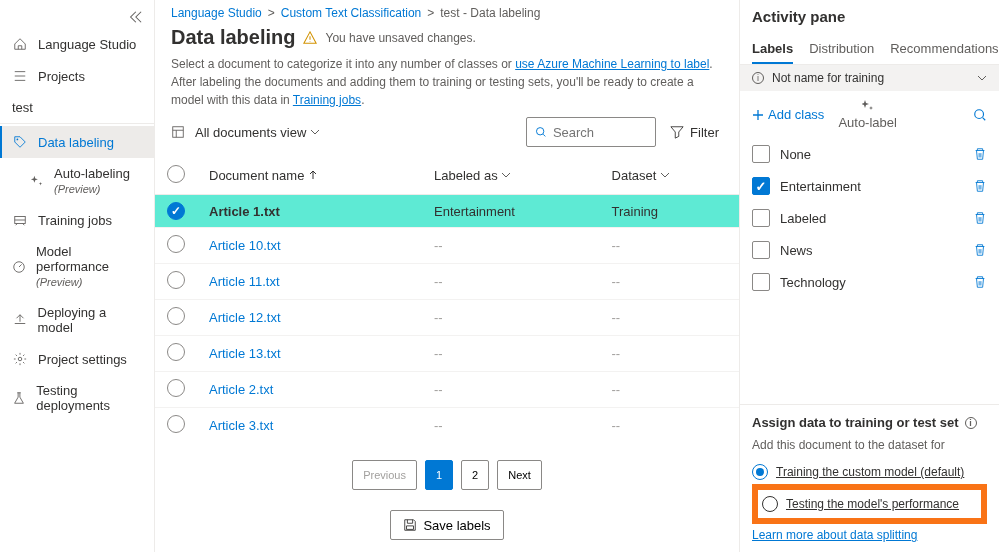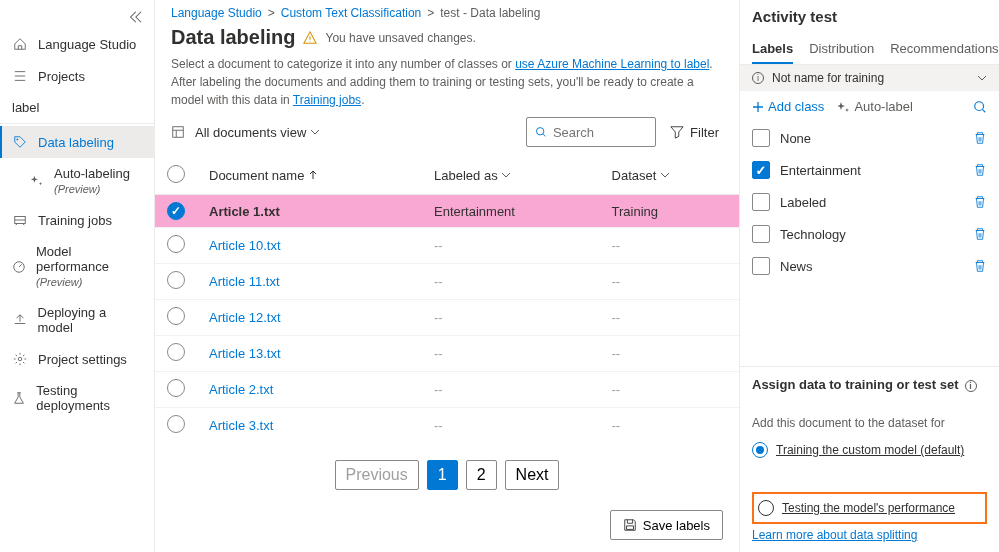--- a/index.html
+++ b/index.html
@@ -36,67 +36,67 @@
 .search-box { display: flex; align-items: center; border: 1px solid #8a8886; border-radius: 2px; height: 30px; padding: 0 8px; width: 130px; gap: 6px; }
 .search-box input { border: none; outline: none; font-size: 13px; width: 100%; }
 .filter-btn { display: flex; align-items: center; gap: 6px; cursor: pointer; font-size: 13px; padding: 0 4px; }
 
 
 .table-wrap { flex: 1; overflow: auto; }
 table { width: 100%; border-collapse: collapse; }
 th { text-align: left; font-weight: 400; font-size: 13px; color: #323130; padding: 8px 12px; border-bottom: 1px solid #edebe9; }
 th.sort { cursor: pointer; }
 td { padding: 7px 12px; border-bottom: 1px solid #f3f2f1; font-size: 13px; }
-tr.selected { background: #f9a8d4; }
+tr.selected { background: #5eead4; }
 tr.selected td:first-child .radio { background: #0078d4; border-color: #0078d4; }
 .radio { width: 18px; height: 18px; border-radius: 50%; border: 1px solid #8a8886; display: inline-flex; align-items: center; justify-content: center; cursor: pointer; }
 .radio.checked::after { content: "✓"; color: #fff; font-size: 12px; font-weight: bold; }
 .doclink { color: #0078d4; cursor: pointer; }
 tr.selected .doclink { font-weight: 600; color: #323130; }
 .dash { color: #a19f9d; }
 
 
 .pager { display: flex; align-items: center; justify-content: center; gap: 8px; padding: 20px 0; }
-.pager button { border: 1px solid #8a8886; background: #fff; height: 30px; padding: 0 10px; font-size: 16px; cursor: pointer; border-radius: 2px; }
+.pager button { border: 1px solid #8a8886; background: #fff; height: 30px; padding: 0 10px; font-size: 11px; cursor: pointer; border-radius: 2px; }
 .pager button.disabled { color: #a19f9d; cursor: default; }
 .pager button.active { background: #0078d4; border-color: #0078d4; color: #fff; }
 
 
-.save-row { display: flex; justify-content: flex-end; padding: 0 16px 12px; }
+.save-row { display: flex; justify-content: center; padding: 0 16px 12px; }
 .save-btn { border: 1px solid #8a8886; background: #fff; height: 30px; padding: 0 12px; font-size: 13px; cursor: pointer; border-radius: 2px; display: flex; align-items: center; gap: 6px; }
 
 
 .pane { width: 260px; border-left: 1px solid #edebe9; display: flex; flex-direction: column; }
 .pane-title { font-size: 15px; font-weight: 600; padding: 8px 12px 10px; }
 .tabs { display: flex; border-bottom: 1px solid #edebe9; padding: 0 12px; gap: 16px; }
 .tab { font-size: 13px; padding: 6px 0; cursor: pointer; color: #605e5c; }
 .tab.active { color: #323130; border-bottom: 2px solid #0078d4; font-weight: 600; }
 .status-bar { background: #f3f2f1; display: flex; align-items: center; padding: 6px 12px; font-size: 12px; gap: 8px; cursor: pointer; }
 .status-bar .chev { margin-left: auto; }
 .pane-actions { display: flex; align-items: center; padding: 8px 12px; gap: 14px; }
 .pane-action { color: #0078d4; font-size: 13px; cursor: pointer; display: flex; align-items: center; gap: 4px; }
-.pane-action.muted { color: #605e5c; }
+.pane-action.muted { color: #605e5c; flex-direction: column; }
 .search-icon-btn { margin-left: auto; color: #0078d4; cursor: pointer; }
 .label-list { padding: 0 12px; }
 .label-row { display: flex; align-items: center; padding: 7px 0; gap: 10px; }
 .chk { width: 18px; height: 18px; border: 1px solid #8a8886; border-radius: 2px; cursor: pointer; display: inline-flex; align-items: center; justify-content: center; }
 .chk.checked { background: #0078d4; border-color: #0078d4; }
 .chk.checked::after { content: "✓"; color: #fff; font-size: 13px; font-weight: bold; }
 .label-name { flex: 1; font-size: 13px; }
 .trash { color: #0078d4; cursor: pointer; }
 
 
 .assign { margin-top: auto; padding: 10px 12px; border-top: 1px solid #edebe9; }
-.assign-title { font-weight: 600; font-size: 13px; display: flex; align-items: flex-end; gap: 6px; margin-bottom: 24px; }
+.assign-title { font-weight: 600; font-size: 13px; display: flex; align-items: center; gap: 6px; margin-bottom: 8px; }
 .assign-desc { font-size: 12px; color: #605e5c; margin-bottom: 8px; }
 .radio-opt { display: flex; align-items: center; gap: 8px; padding: 4px 0; cursor: pointer; font-size: 12px; text-decoration: underline; }
 .radio-btn { width: 16px; height: 16px; border-radius: 50%; border: 1px solid #323130; display: inline-flex; align-items: center; justify-content: center; }
 .radio-btn.checked { border-color: #0078d4; }
 .radio-btn.checked::after { content: ""; width: 8px; height: 8px; border-radius: 50%; background: #0078d4; }
-.hl-box { border: 2px solid #f97316; padding: 2px 4px; margin-top: 30px; }
+.hl-box { border: 6px solid #f97316; padding: 2px 4px; }
 .learn-link { color: #0078d4; font-size: 12px; text-decoration: underline; cursor: pointer; margin-top: 4px; display: inline-block; }
 
 .info-icon { width: 12px; height: 12px; border: 1px solid #605e5c; border-radius: 50%; font-size: 9px; display: inline-flex; align-items: center; justify-content: center; color: #605e5c; }
 
 svg { display: block; }
 </style>
 </head>
 <body>
 
 <div class="app">
@@ -118,21 +118,21 @@
         </div>
         <div class="nav-item">
           <span class="nav-icon">
             <svg width="14" height="14" viewBox="0 0 16 16">
               <path d="M2 3h12M2 8h12M2 13h12" stroke="currentColor"></path>
             </svg>
           </span>
           <span>Projects</span>
         </div>
       </div>
-    <div class="nav-header">label</div>
+    <div class="nav-header">test</div>
     <div id="nav-items">
         <div class="nav-item active">
           <span class="nav-icon">
             <svg width="14" height="14" viewBox="0 0 16 16">
               <path d="M2 2h6l6 6-6 6-6-6V2z" stroke="currentColor" fill="none"></path>
               <circle cx="5" cy="5" r="1" fill="currentColor"></circle>
             </svg>
           </span>
           <span>Data labeling</span>
         </div>
@@ -314,21 +314,21 @@
       <button class="save-btn">
         <svg width="14" height="14" viewBox="0 0 16 16">
             <path d="M2 2h10l2 2v10H2V2z M5 2v4h6V2 M4 9h8v4H4z" stroke="#323130" fill="none"></path>
           </svg>
         <span>Save labels</span>
       </button>
     </div>
   </div>
 
   <div class="pane">
-    <div class="pane-title">Activity test</div>
+    <div class="pane-title">Activity pane</div>
     <div class="tabs" id="pane-tabs">
         <div class="tab active">Labels</div>
         <div class="tab">Distribution</div>
         <div class="tab">Recommendations</div>
       </div>
     <div class="status-bar">
       <span class="info-icon">i</span>
       <span>Not name for training</span>
       <span class="chev">
           <svg width="10" height="10" viewBox="0 0 10 10">
@@ -379,30 +379,30 @@
           <span class="chk"></span>
           <span class="label-name">Labeled</span>
           <span class="trash">
             <svg width="14" height="14" viewBox="0 0 16 16">
               <path d="M3 4h10M5 4V2h6v2M4 4l1 10h6l1-10M7 7v5M9 7v5" stroke="#0078d4" fill="none"></path>
             </svg>
           </span>
         </div>
         <div class="label-row">
           <span class="chk"></span>
-          <span class="label-name">Technology</span>
+          <span class="label-name">News</span>
           <span class="trash">
             <svg width="14" height="14" viewBox="0 0 16 16">
               <path d="M3 4h10M5 4V2h6v2M4 4l1 10h6l1-10M7 7v5M9 7v5" stroke="#0078d4" fill="none"></path>
             </svg>
           </span>
         </div>
         <div class="label-row">
           <span class="chk"></span>
-          <span class="label-name">News</span>
+          <span class="label-name">Technology</span>
           <span class="trash">
             <svg width="14" height="14" viewBox="0 0 16 16">
               <path d="M3 4h10M5 4V2h6v2M4 4l1 10h6l1-10M7 7v5M9 7v5" stroke="#0078d4" fill="none"></path>
             </svg>
           </span>
         </div>
       </div>
 
     <div class="assign">
       <div class="assign-title">

